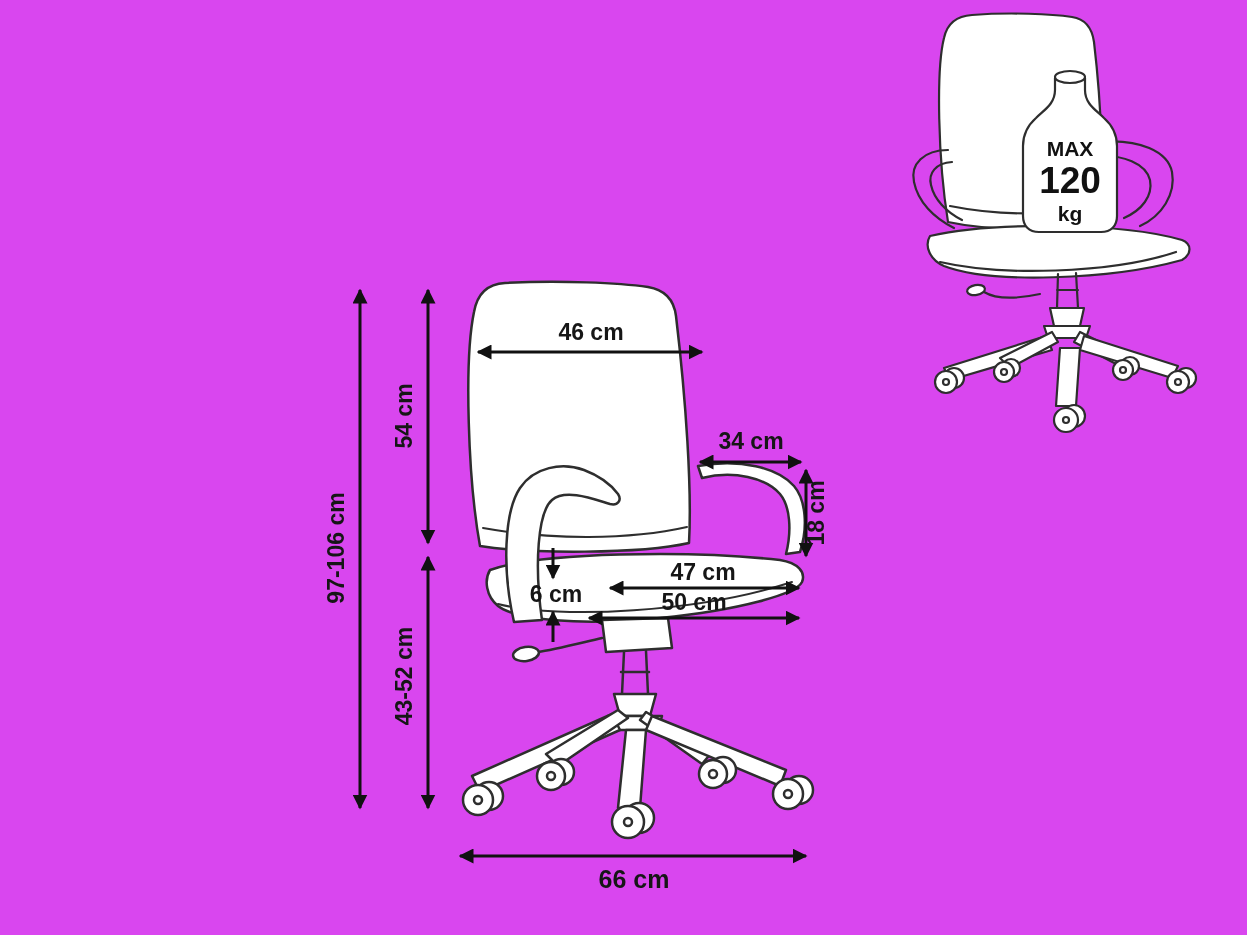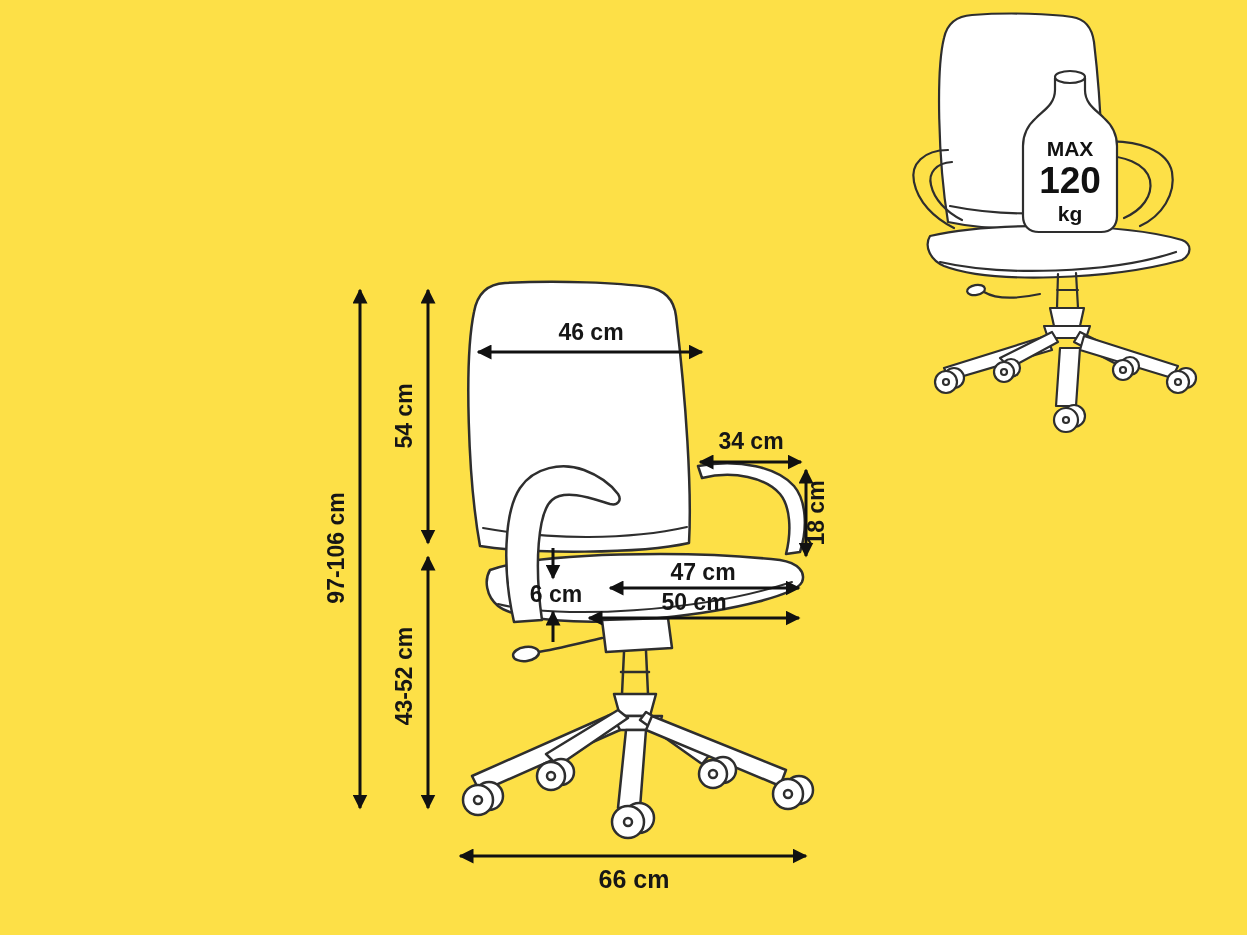--- a/index.html
+++ b/index.html
@@ -1,20 +1,20 @@
 <!DOCTYPE html>
 <html><head>
 <meta charset="utf-8">
 <style>
   html,body{margin:0;padding:0;background:#ffffff;}
   .canvas{
     position:relative;
     width:1247px;
     height:935px;
-    background:#fde047;
+    background:#d946ef;
     font-family:"Liberation Sans", sans-serif;
     overflow:hidden;
   }
   svg{position:absolute;inset:0;display:block;}
   .art{stroke:#2e2e2e;stroke-width:2.5;fill:none;stroke-linecap:round;stroke-linejoin:round;}
   .artf{stroke:#2e2e2e;stroke-width:2.5;fill:#ffffff;stroke-linecap:round;stroke-linejoin:round;}
   .thin{stroke:#2e2e2e;stroke-width:2;fill:none;stroke-linecap:round;stroke-linejoin:round;}
   .tart{stroke:#2e2e2e;stroke-width:2.2;fill:none;stroke-linecap:round;stroke-linejoin:round;}
   .tartf{stroke:#2e2e2e;stroke-width:2.2;fill:#ffffff;stroke-linecap:round;stroke-linejoin:round;}
   .dim{stroke:#111111;stroke-width:3;fill:none;}

